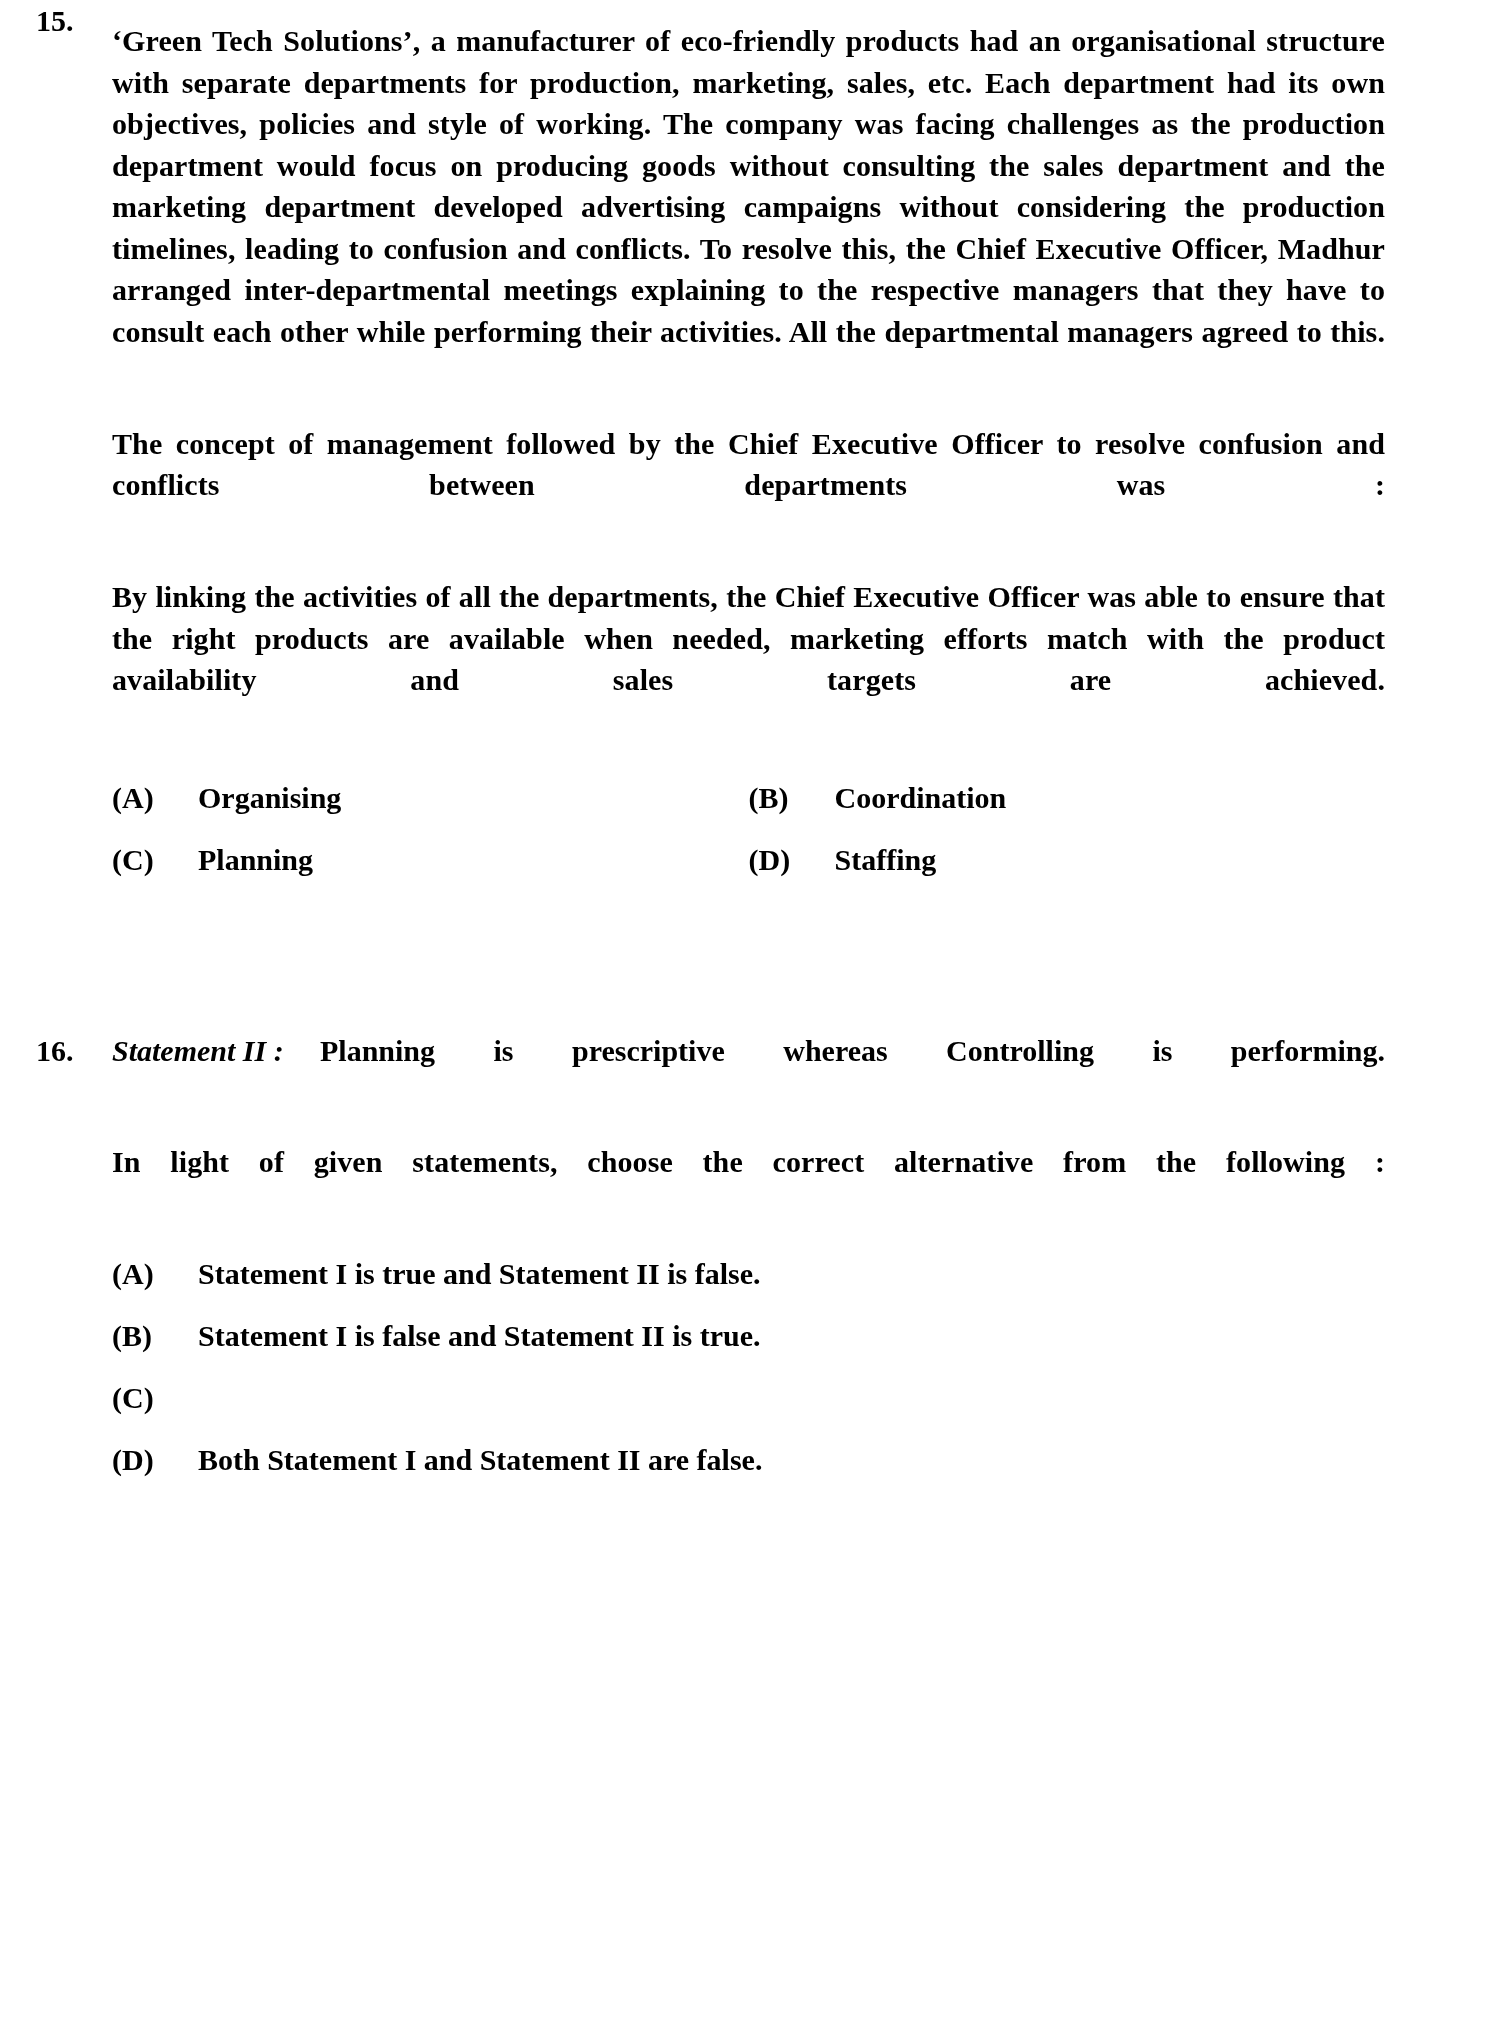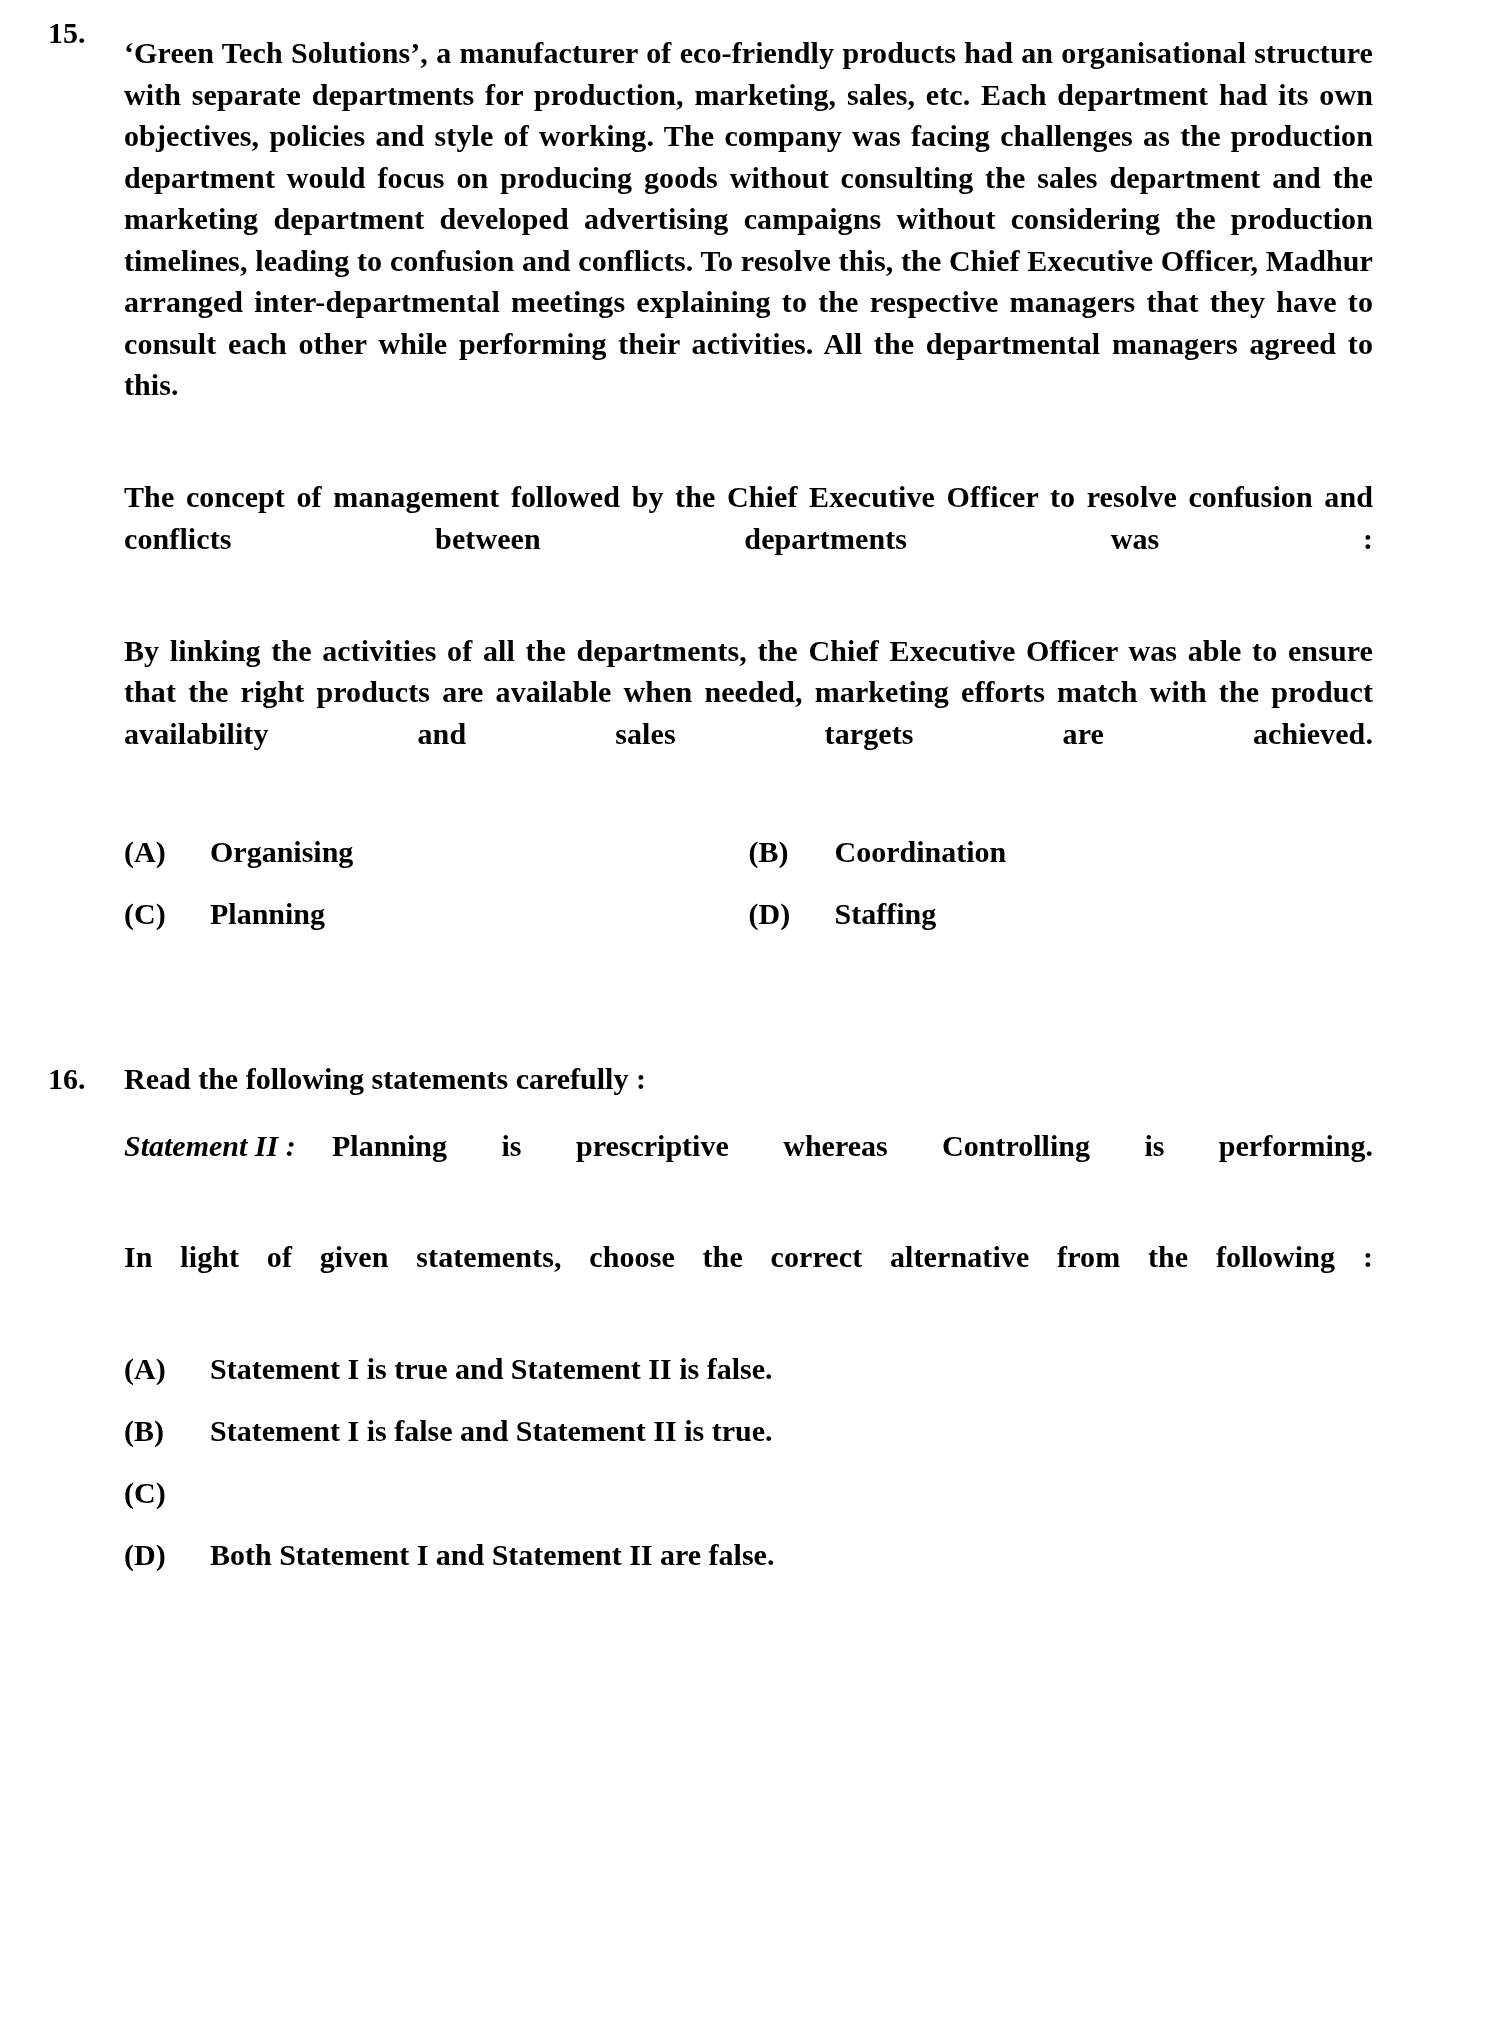--- a/index.html
+++ b/index.html
@@ -12,21 +12,21 @@
     height: 2034px;
     font-family: "Liberation Serif", "DejaVu Serif", serif;
     color: #000000;
     -webkit-font-smoothing: antialiased;
   }
   .page {
     position: relative;
     width: 1505px;
     height: 1922px;
     box-sizing: border-box;
-    padding: 12px;
+    padding: 0;
     overflow: hidden;
   }
 
   
   .question {
     position: relative;
     display: block;
   }
   .q-num {
     position: absolute;
@@ -176,21 +176,20 @@
 
     </div>
   </div>
 
   <div class="gap-between-questions"></div>
 
   <div class="question">
     <div class="q-num">16.</div>
     <div class="q-body">
 
-      <div class="lead-line">Read the following statements carefully :</div>
 
 
       <div class="statement">
         <div class="stmt-label">Statement II :</div>
         <div class="stmt-text just-all">Planning is prescriptive whereas Controlling is performing.</div>
       </div>
 
       <p class="para just-all" style="margin-top:28px;">In light of given statements, choose the correct alternative from the following :</p>
 
       <div class="options" style="margin-top:24px;">

